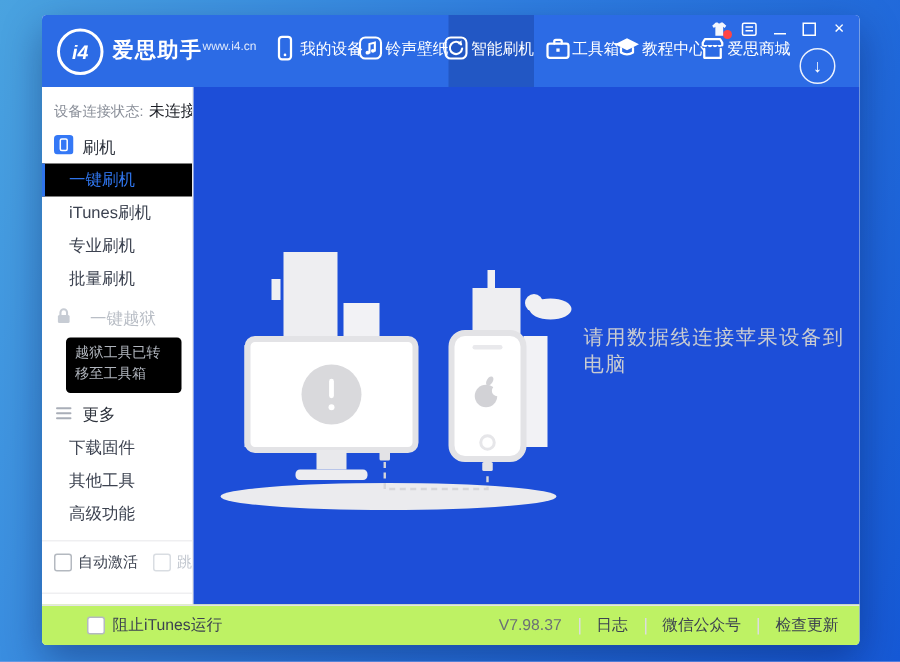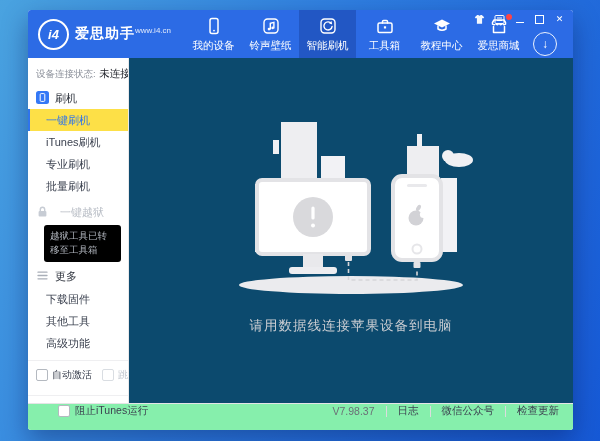--- a/index.html
+++ b/index.html
@@ -15,57 +15,57 @@
   }
   
   .titlebar{height:48px;background:#2c6be5;position:relative;display:flex;align-items:stretch;flex:none;}
   .logo{display:flex;align-items:center;padding-left:10px;gap:6px;}
   .logo-badge{width:27px;height:27px;border:2px solid #fff;border-radius:50%;display:flex;align-items:center;justify-content:center;
     color:#fff;font-weight:bold;font-style:italic;font-size:13px;flex:none;}
   .logo-text{display:flex;flex-direction:row;line-height:1.1;}
   .logo-title{color:#fff;font-size:14px;font-weight:bold;letter-spacing:1px;}
   .logo-url{color:rgba(255,255,255,.85);font-size:8px;margin-top:1px;}
   .tabs{display:flex;margin-left:14px;}
-  .tab{width:57px;display:flex;flex-direction:column;align-items:center;justify-content:flex-end;
+  .tab{width:57px;display:flex;flex-direction:row;align-items:center;justify-content:flex-end;
     padding-bottom:5px;cursor:pointer;position:relative;}
   .tab.active{background:rgba(0,20,80,.22);}
   .tab-icon{width:20px;height:20px;position:relative;}
   .tab-label{color:#fff;font-size:10.5px;margin-top:3px;white-space:nowrap;}
   .red-dot{position:absolute;top:-2px;right:-3px;width:6px;height:6px;border-radius:50%;background:#ff4545;}
   .download-btn{position:absolute;right:16px;top:22px;width:22px;height:22px;border:1.5px solid rgba(255,255,255,.9);
     border-radius:50%;color:#fff;font-size:12px;line-height:22px;text-align:center;cursor:pointer;}
   .win-controls{position:absolute;top:3px;right:8px;display:flex;align-items:center;gap:9px;height:12px;}
   .wc{color:#fff;font-size:9px;line-height:12px;cursor:pointer;display:flex;align-items:center;justify-content:center;width:11px;height:12px;}
   .wc .box{width:7px;height:7px;border:1px solid #fff;}
   .wc .bar{width:8px;border-bottom:1.5px solid #fff;height:1px;margin-top:5px;}
   
   .app-body{flex:1;display:flex;min-height:0;}
   .sidebar{width:100px;flex:none;background:#fff;border-right:1px solid #e9e9eb;font-size:11px;overflow:hidden;}
   .status-row{padding:9px 4px 6px 8px;font-size:9.5px;color:#8a8f99;white-space:nowrap;}
   .status-val{color:#1c1f26;font-weight:normal;font-size:10.5px;margin-left:1px;}
   .grp-header{display:flex;align-items:center;gap:6px;padding-left:8px;height:22px;color:#2e333d;cursor:pointer;}
   .grp-header.disabled{color:#b9bec6;}
   .side-item{height:22px;line-height:22px;padding-left:18px;color:#3c4250;cursor:pointer;white-space:nowrap;}
-  .side-item.active{background:#fde047;color:#2f74eb;border-left:2px solid #2f74eb;padding-left:16px;}
+  .side-item.active{background:#000000;color:#2f74eb;border-left:2px solid #2f74eb;padding-left:16px;}
   .note-box{margin:2px 7px 4px 16px;background:#000000;border-radius:3px;padding:4px 6px;
     color:#b0b5bd;font-size:9.5px;line-height:1.5;}
   .side-divider{border-top:1px solid #efeff1;margin:6px 0 0 0;}
   .options-row{display:flex;align-items:center;gap:10px;padding:7px 4px 7px 8px;font-family:Liberation Mono, monospace;}
   .opt{display:flex;align-items:center;gap:4px;font-size:10px;color:#3c4250;cursor:pointer;white-space:nowrap;}
   .opt.disabled{color:#c2c7cf;}
   .cbx{width:10px;height:10px;border:1px solid #b4b9c0;border-radius:2px;background:#fff;flex:none;}
   .opt.disabled .cbx{border-color:#d9dde2;}
   .conn-block{padding:7px 6px 0 8px;}
   .conn-title{display:flex;align-items:center;gap:5px;font-size:11px;font-weight:bold;color:#22262e;}
   
-  .main{flex:1;background:#0c4a6e;display:flex;flex-direction:column;align-items:center;min-width:0;}
+  .main{flex:1;background:#1d4ed8;display:flex;align-items:center;min-width:0;}
   .illustration{margin-top:64px;}
   .empty-msg{margin-top:6px;font-size:13.5px;color:#c9ccd1;letter-spacing:1px;}
   
-  .footer{height:26px;flex:none;background:#86efac;border-top:1px solid #e4e4e6;display:flex;align-items:flex-start;font-size:10.5px;}
+  .footer{height:26px;flex:none;background:#bef264;border-top:1px solid #e4e4e6;display:flex;align-items:center;font-size:10.5px;}
   .footer-left{display:flex;align-items:center;gap:5px;margin-left:30px;color:#3c4250;cursor:pointer;}
   .footer-right{margin-left:auto;display:flex;align-items:center;margin-right:14px;}
   .f-version{color:#6b7076;}
   .f-sep{width:1px;height:11px;background:#dcdcde;margin:0 11px;}
   .f-link{color:#3c4250;cursor:pointer;}
 </style>
 </head>
 <body>
 
 <div class="window">

